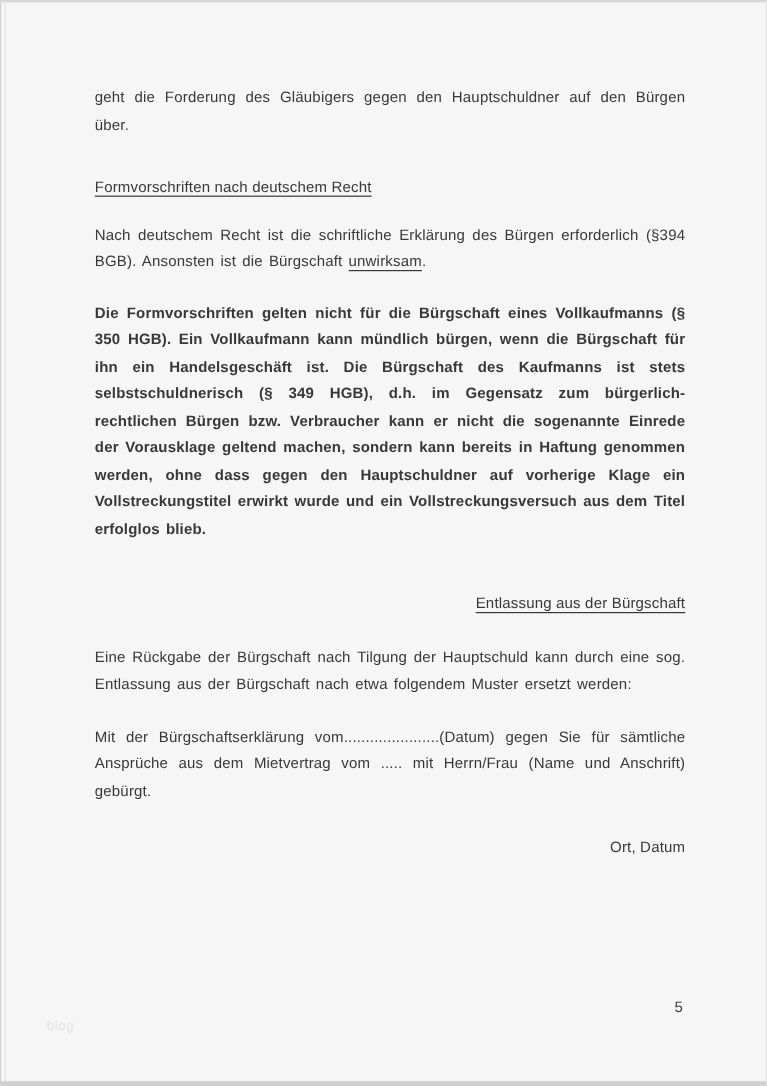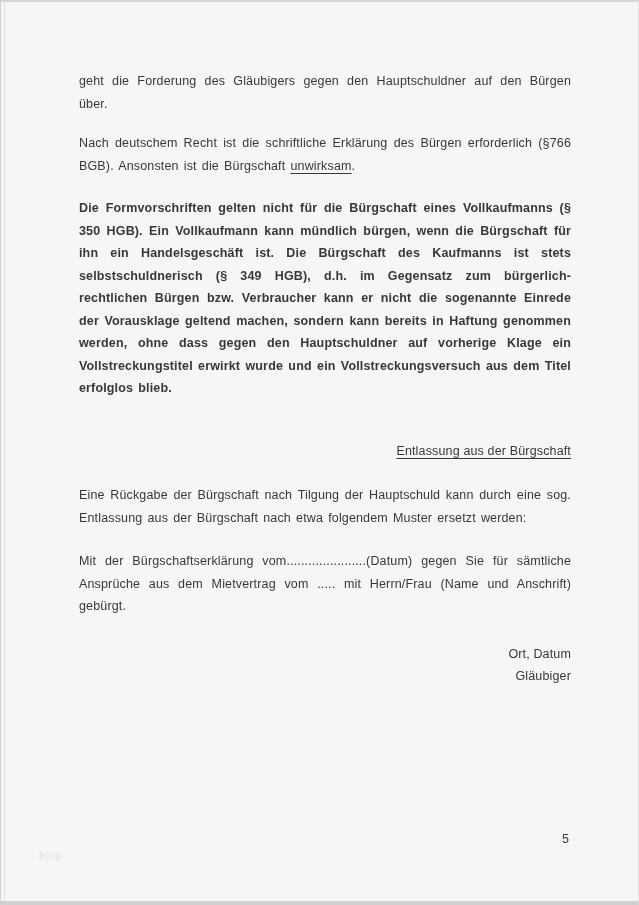--- a/index.html
+++ b/index.html
@@ -88,35 +88,35 @@
 </style>
 </head>
 <body>
 
 <div class="page">
 
   <div class="content">
 
     <p class="para mt-intro">geht die Forderung des Gläubigers gegen den Hauptschuldner auf den Bürgen über.</p>
 
+    <h2 class="heading mt-h1">Formvorschriften nach deutschem Recht</h2>
 
-    <p class="para mt-p2"><span>Nach deutschem Recht ist die schriftliche Erklärung des Bürgen erforderlich (§766 BGB). Ansonsten ist die Bürgschaft </span><span class="u">unwirksam</span><span>.</span></p>
+    <p class="para mt-p2"><span>Nach deutschem Recht ist die schriftliche Erklärung des Bürgen erforderlich (§394 BGB). Ansonsten ist die Bürgschaft </span><span class="u">unwirksam</span><span>.</span></p>
 
     <p class="para mt-p3">Die Formvorschriften gelten nicht für die Bürgschaft eines Vollkaufmanns (§ 350 HGB). Ein Vollkaufmann kann mündlich bürgen, wenn die Bürgschaft für ihn ein Handelsgeschäft ist. Die Bürgschaft des Kaufmanns ist stets selbstschuldnerisch (§ 349 HGB), d.h. im Gegensatz zum bürgerlich-rechtlichen Bürgen bzw. Verbraucher kann er nicht die sogenannte Einrede der Vorausklage geltend machen, sondern kann bereits in Haftung genommen werden, ohne dass gegen den Hauptschuldner auf vorherige Klage ein Vollstreckungstitel erwirkt wurde und ein Vollstreckungsversuch aus dem Titel erfolglos blieb.</p>
 
     <h2 class="heading mt-h2">Entlassung aus der Bürgschaft</h2>
 
     <p class="para mt-s2p1">Eine Rückgabe der Bürgschaft nach Tilgung der Hauptschuld kann durch eine sog. Entlassung aus der Bürgschaft nach etwa folgendem Muster ersetzt werden:</p>
 
     <p class="para mt-s2p2">Mit der Bürgschaftserklärung vom......................(Datum) gegen Sie für sämtliche Ansprüche aus dem Mietvertrag vom ..... mit Herrn/Frau (Name und Anschrift) gebürgt.</p>
 
 
     <div class="signature-block mt-sig">
       <p>Ort, Datum</p>
-      <p>Gläubiger</p>
     </div>
 
   </div>
 
   <div class="page-number">5</div>
 
   <div class="watermark">blog</div>
 
 </div>
 

